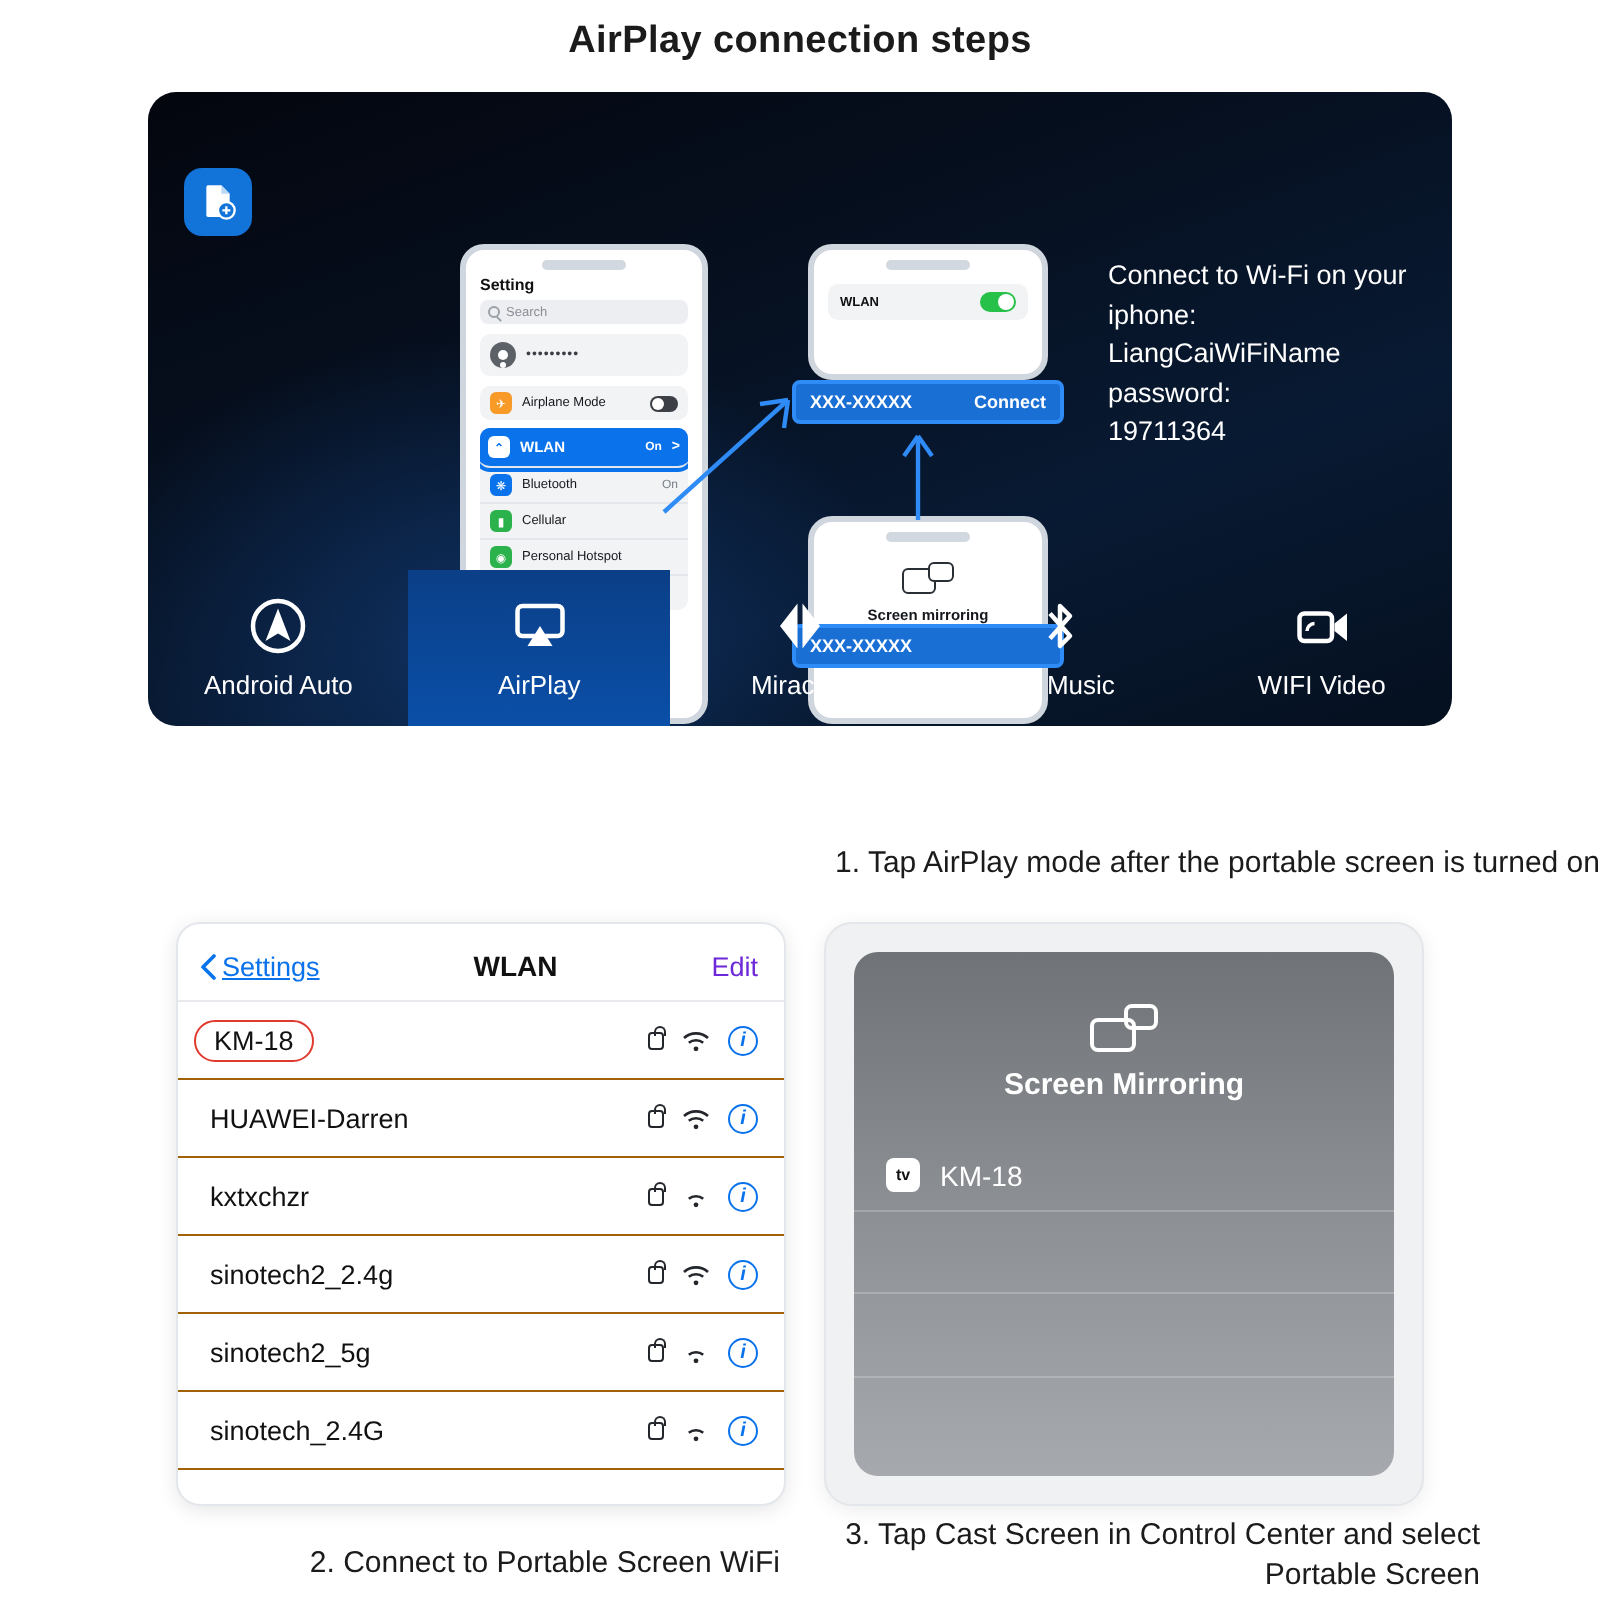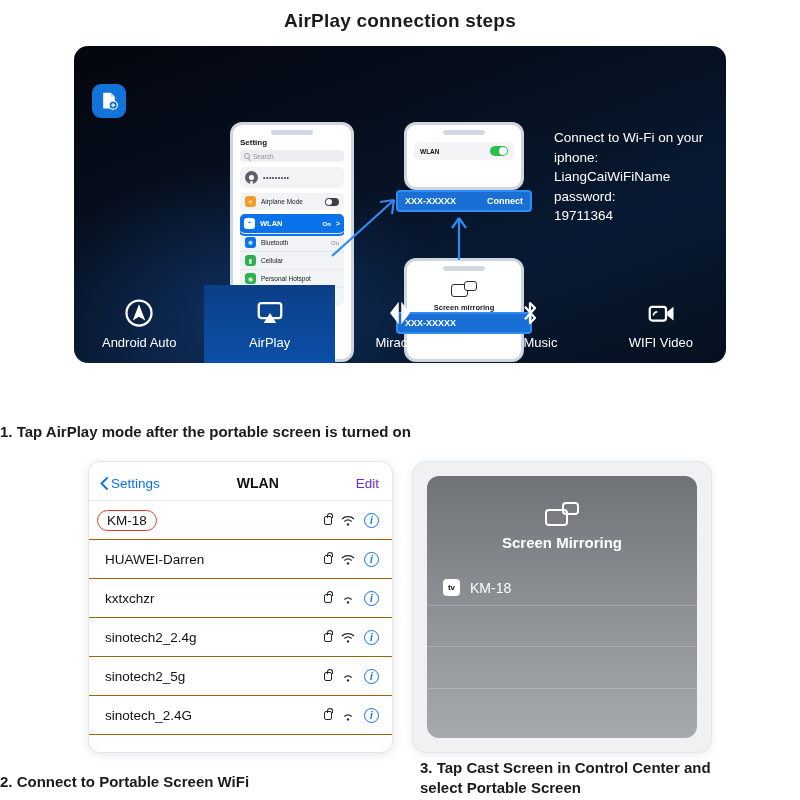--- a/index.html
+++ b/index.html
@@ -133,36 +133,36 @@
     display:flex;
   }
   .mode{
     flex:1; display:flex; flex-direction:column; align-items:center; justify-content:center;
     gap:7px; color:#fff; font-size:13px;
   }
   .mode.active{ background:linear-gradient(180deg,#0b3f87 0%,#0a4fa8 100%); }
   .mode svg{width:30px;height:30px;}
 
   .cap {
-    position:absolute; text-align:left; width:100%;
-    font-size:15px; font-weight:700; color:#1b1b1b;
+    position:absolute; text-align:right; width:100%;
+    font-size:15px; font-weight:400; color:#1b1b1b;
   }
   .cap1 { top:423px; }
 
   
   .wlan-card{
     position:absolute; left:88px; top:461px; width:305px; height:292px;
     background:#fff; border-radius:12px; border:1px solid #e3e6ea;
     box-shadow:0 2px 10px rgba(0,0,0,.10);
     overflow:hidden;
   }
   .wlan-head{
     display:flex; align-items:center; padding:13px 13px 9px 11px; font-size:13.5px;
   }
-  .wlan-head .back{color:#0a73ec;display:flex;align-items:center;gap:3px;}
+  .wlan-head .back{color:#0a73ec;display:flex;align-items:center;gap:3px;text-decoration:underline;}
   .wlan-head .ttl{flex:1;text-align:center;font-weight:700;color:#111;font-size:14px;}
   .wlan-head .edit{color:#6d28d9;}
   .wrow{
     display:flex;align-items:center; height:39px; padding:0 13px 0 16px;
     border-top:1px solid #a16207; font-size:13.5px; color:#111;
   }
   .wrow .nm{flex:1;}
   .wrow.first{border-top:1px solid #e8eaed;}
   .oval{
     border:1.6px solid #e03a2f; border-radius:14px; padding:2px 9px; margin-left:-8px;

